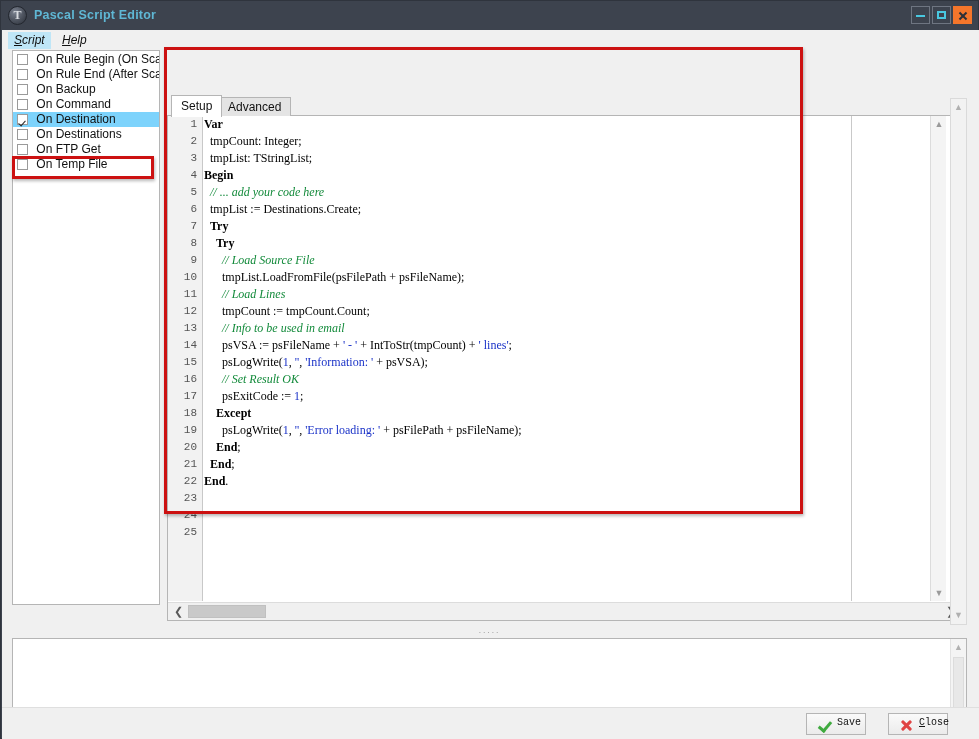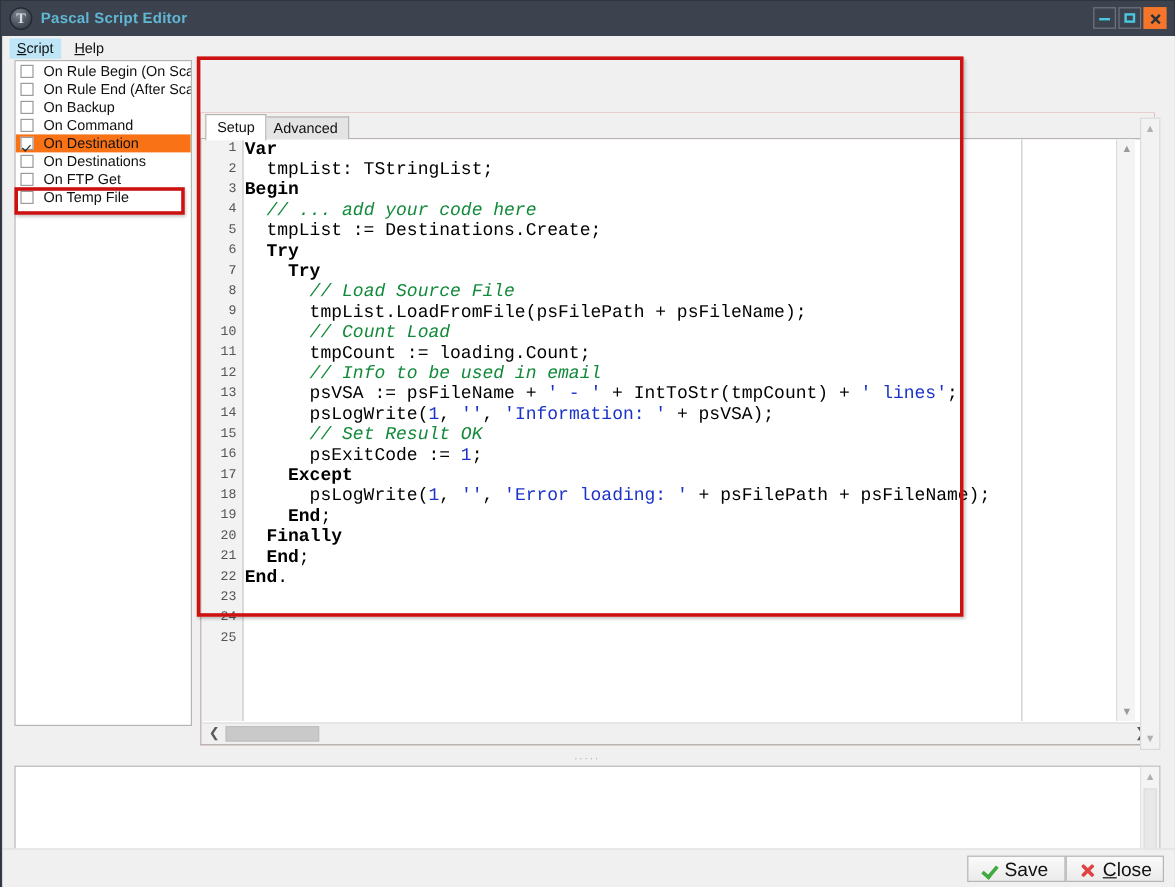--- a/index.html
+++ b/index.html
@@ -67,20 +67,21 @@
   
   .menubar{
     position:absolute;left:0;top:0;width:977px;height:20px;
     background:#f0f0f0;
     border-bottom:1px solid #dcdcdc;
   }
   .menuitem{
     position:absolute;top:2px;height:17px;line-height:17px;
     padding:0 6px;font-size:12px;color:#111;cursor:default;
     box-sizing:border-box;
+    font-style:italic;
   }
   .menuitem.active{background:#bfe6f7;}
   .menuitem u{text-decoration:underline;}
   #mi-script{left:6px;}
   #mi-help{left:54px;}
 
   
   .content{
     position:absolute;left:0;top:20px;width:977px;height:657px;
     background:#f0f0f0;
@@ -89,21 +90,21 @@
   
   .leftpanel{
     position:absolute;left:10px;top:0px;width:148px;height:555px;
     background:#ffffff;border:1px solid #b5b5b5;box-sizing:border-box;
     overflow:hidden;
   }
   .chkrow{
     position:relative;height:15px;line-height:15px;padding-left:4px;
     white-space:nowrap;font-size:12px;color:#111;
   }
-  .chkrow.sel{background:#f97316;}
+  .chkrow.sel{background:#7dd3fc;}
   .chkbox{
     display:inline-block;width:11px;height:11px;vertical-align:-2px;
     border:1px solid #9a9a9a;background:#fff;box-sizing:border-box;
     margin-right:5px;position:relative;
   }
   .chkbox.checked:after{
     content:"";position:absolute;left:2px;top:4px;width:3px;height:6px;
     border:solid #2a2a2a;border-width:0 1.6px 1.6px 0;transform:rotate(42deg);
   }
   .chklabel{font-size:12px;}
@@ -153,21 +154,21 @@
   .gutter{
     position:absolute;left:0;top:0;width:35px;height:485px;
     background:#f2f2f2;border-right:1px solid #c8c8c8;box-sizing:border-box;
   }
   .gutter .ln{
     height:17px;line-height:17px;text-align:right;padding-right:5px;
     font-family:"Liberation Mono",monospace;font-size:11px;color:#555;
   }
   .codelines{
     position:absolute;left:36px;top:0;right:0;height:563px;
-    font-family:Liberation Mono, monospace;font-size:15px;
+    font-family:Liberation Serif, serif;font-size:12px;
   }
   .codelines .cl{height:17px;line-height:17px;white-space:pre;color:#000;}
   .kw{font-weight:bold;color:#000;}
   .cm{color:#128a3a;font-style:italic;}
   .st{color:#1b33c8;}
   .nm{color:#1b33c8;}
   .vdivider{
     position:absolute;left:683px;top:0;width:1px;height:485px;background:#c9c9c9;
   }
   
@@ -238,24 +239,24 @@
     position:absolute;left:2px;top:18px;width:11px;height:52px;
     background:#e8e8e8;border:1px solid #dcdcdc;box-sizing:border-box;
   }
 
   
   .footer{
     position:absolute;left:0;top:677px;width:977px;height:32px;
     background:#f0f0f0;border-top:1px solid #dfdfdf;
   }
   .btn{
-    position:absolute;top:5px;height:22px;width:82px;
+    position:absolute;top:5px;height:22px;width:60px;
     background:linear-gradient(#fafafa,#ebebeb);
     border:1px solid #b5b5b5;box-sizing:border-box;
-    font-size:16px;color:#111;cursor:default;
+    font-size:10px;color:#111;cursor:default;font-family:Liberation Mono, monospace;
   }
   #btn-save{left:804px;}
   #btn-close{left:886px;}
   .btn .blabel{position:absolute;left:30px;top:3px;}
   .btn .blabel u{text-decoration:underline;}
   .ico-check{
     position:absolute;left:11px;top:5px;width:13px;height:11px;
   }
   .ico-check:after{
     content:"";position:absolute;left:3px;top:0px;width:5px;height:10px;
@@ -367,39 +368,39 @@
               <div class="ln">20</div>
               <div class="ln">21</div>
               <div class="ln">22</div>
               <div class="ln">23</div>
               <div class="ln">24</div>
               <div class="ln">25</div>
             </div>
 
             <div class="codelines" id="codelines">
                 <div class="cl"><span class="kw">Var</span></div>
+                <div class="cl">  tmpCount: Integer;</div>
                 <div class="cl">  tmpList: TStringList;</div>
                 <div class="cl"><span class="kw">Begin</span></div>
                 <div class="cl">  <span class="cm">// ... add your code here</span></div>
                 <div class="cl">  tmpList := Destinations.Create;</div>
                 <div class="cl">  <span class="kw">Try</span></div>
                 <div class="cl">    <span class="kw">Try</span></div>
                 <div class="cl">      <span class="cm">// Load Source File</span></div>
                 <div class="cl">      tmpList.LoadFromFile(psFilePath + psFileName);</div>
-                <div class="cl">      <span class="cm">// Count Load</span></div>
-                <div class="cl">      tmpCount := loading.Count;</div>
+                <div class="cl">      <span class="cm">// Load Lines</span></div>
+                <div class="cl">      tmpCount := tmpCount.Count;</div>
                 <div class="cl">      <span class="cm">// Info to be used in email</span></div>
                 <div class="cl">      psVSA := psFileName + <span class="st">' - '</span> + IntToStr(tmpCount) + <span class="st">' lines'</span>;</div>
                 <div class="cl">      psLogWrite(<span class="nm">1</span>, <span class="st">''</span>, <span class="st">'Information: '</span> + psVSA);</div>
                 <div class="cl">      <span class="cm">// Set Result OK</span></div>
                 <div class="cl">      psExitCode := <span class="nm">1</span>;</div>
                 <div class="cl">    <span class="kw">Except</span></div>
                 <div class="cl">      psLogWrite(<span class="nm">1</span>, <span class="st">''</span>, <span class="st">'Error loading: '</span> + psFilePath + psFileName);</div>
                 <div class="cl">    <span class="kw">End</span>;</div>
-                <div class="cl">  <span class="kw">Finally</span></div>
                 <div class="cl">  <span class="kw">End</span>;</div>
                 <div class="cl"><span class="kw">End</span>.</div>
               </div>
 
             <div class="vdivider"></div>
 
             <div class="vscroll">
               <div class="arrow up">▲</div>
               <div class="arrow dn">▼</div>
             </div>

